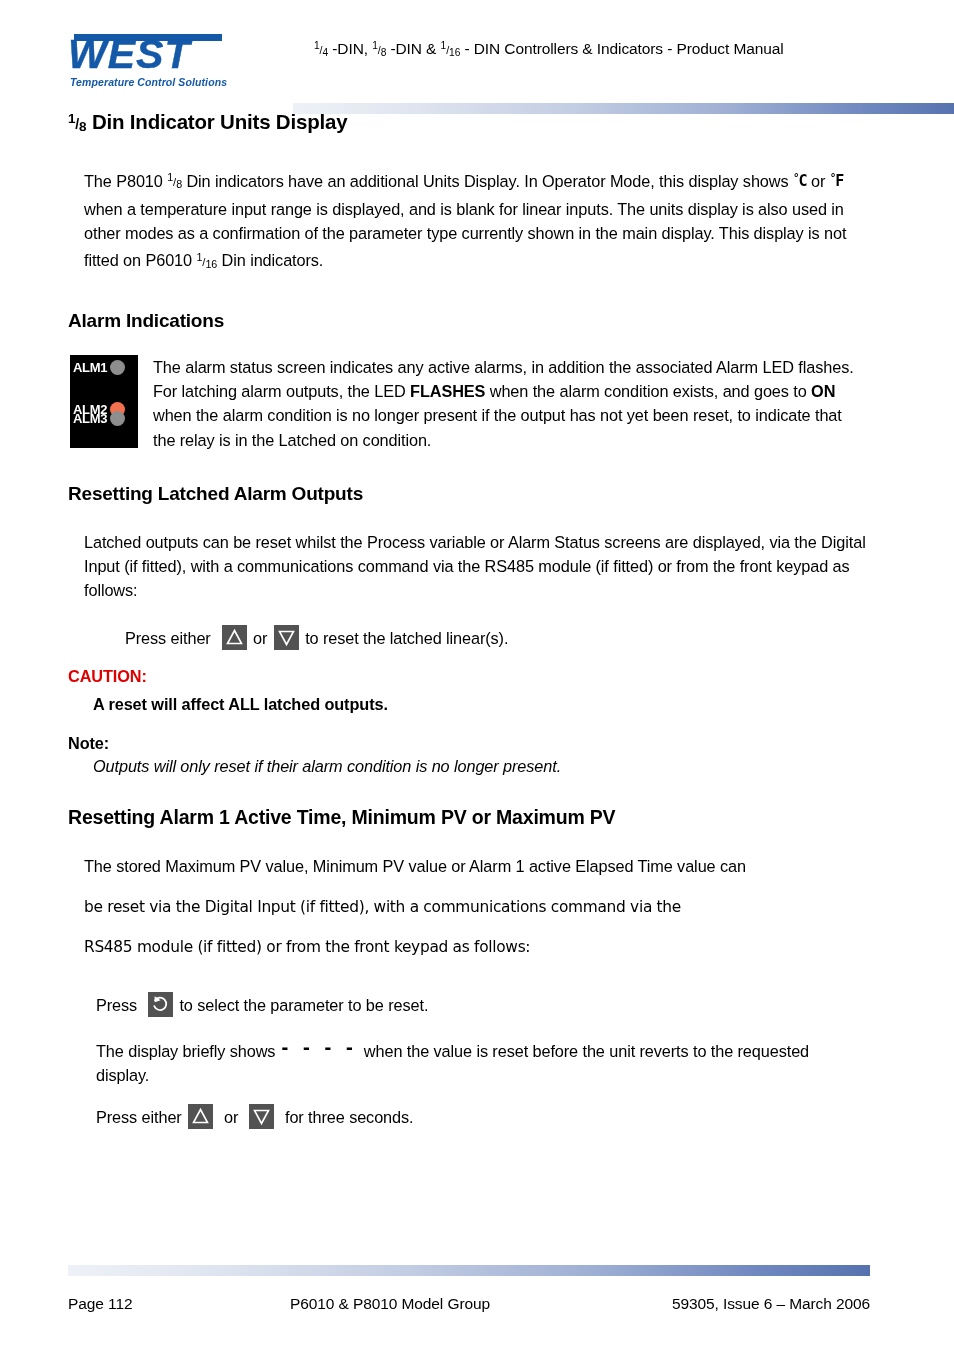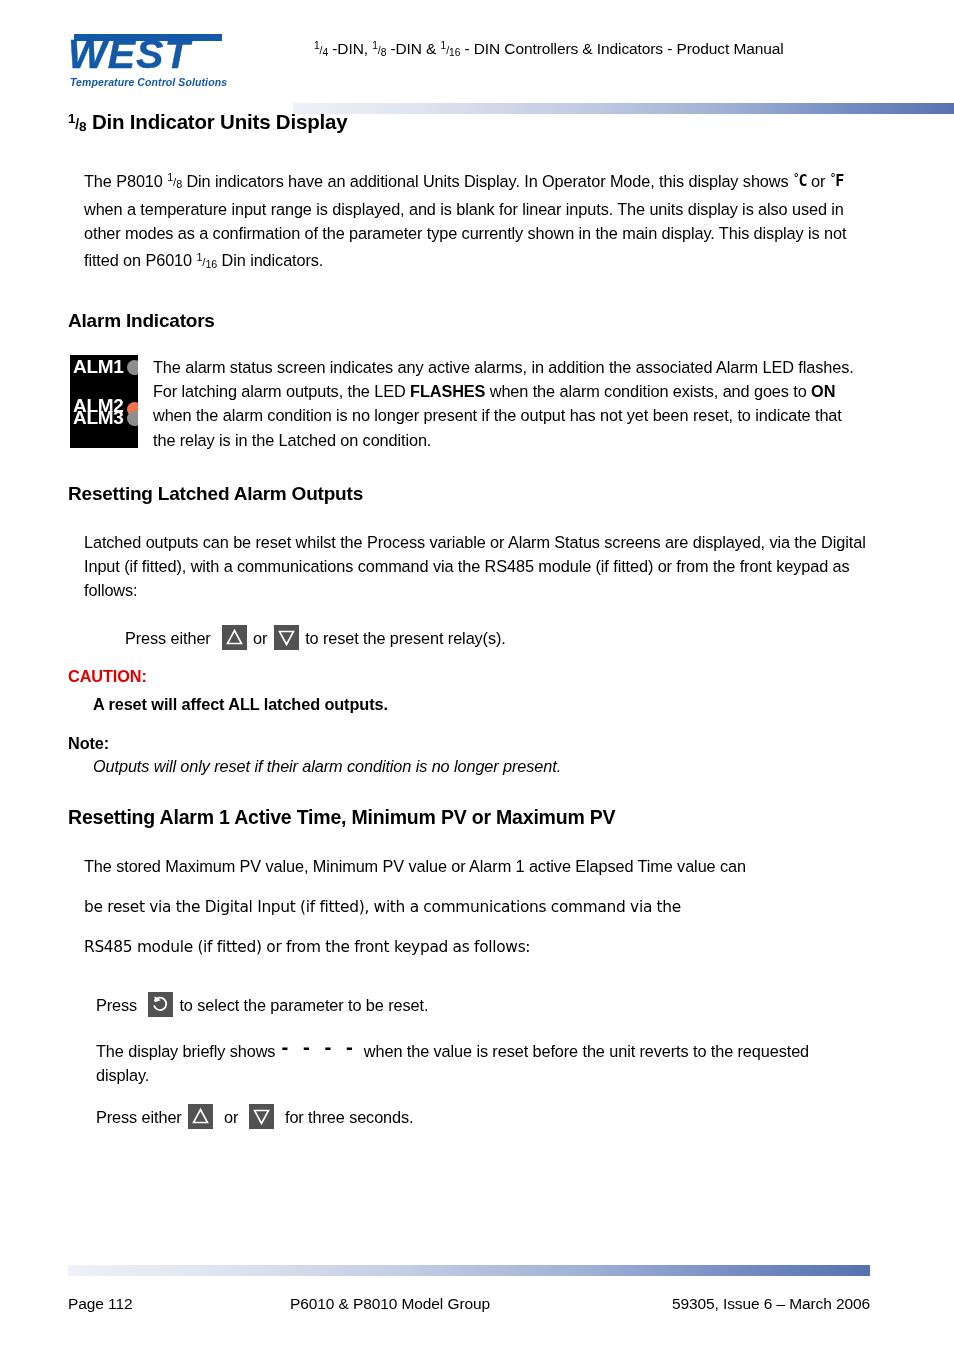--- a/index.html
+++ b/index.html
@@ -173,21 +173,21 @@
     left: 0;
     width: 68px;
     height: 31px;
     display: flex;
     align-items: center;
   }
   .led-line .lbl {
     color: #ffffff;
     font-family: "Liberation Sans", sans-serif;
     font-weight: bold;
-    font-size: 19px;
+    font-size: 13px;
     letter-spacing: -0.3px;
     margin-left: 3px;
     white-space: nowrap;
   }
   .led-dot {
     width: 15px;
     height: 15px;
     border-radius: 50%;
     margin-left: 3px;
     flex: none;
@@ -284,21 +284,21 @@
 
     <div class="header-rule"></div>
   </div>
 
   <div class="content">
 
     <h1 class="sec-title"><span class="frac"><span class="num">1</span><span class="sl">/</span><span class="den">8</span></span><span> Din Indicator Units Display</span></h1>
 
     <p class="body-text" style="margin-top:25px;"><span>The P8010 </span><span class="frac"><span class="num">1</span><span class="sl">/</span><span class="den">8</span></span><span> Din indicators have an additional Units Display. In Operator Mode, this display shows </span><span class="seg"><span class="deg">°</span>C</span><span> or </span><span class="seg"><span class="deg">°</span>F</span><span> when a temperature input range is displayed, and is blank for linear inputs. The units display is also used in other modes as a confirmation of the parameter type currently shown in the main display. This display is not fitted on P6010 </span><span class="frac"><span class="num">1</span><span class="sl">/</span><span class="den">16</span></span><span> Din indicators.</span></p>
 
-    <h2 class="sec-title" style="margin-top:31px;">Alarm Indicators</h2>
+    <h2 class="sec-title" style="margin-top:31px;">Alarm Indications</h2>
 
     <div class="alarm-row" style="margin-top:22px; min-height:100px;">
 
       <div class="led-panel">
         <div class="led-line led-l1">
           <span class="lbl">ALM1</span>
           <span class="led-dot grey"></span>
         </div>
         <div class="led-line led-l2">
           <span class="lbl">ALM2</span>
@@ -317,21 +317,21 @@
     </div>
 
     <h2 class="sec-title" style="margin-top:26px;">Resetting Latched Alarm Outputs</h2>
 
     <p class="body-text" style="margin-top:24px; width:800px;">Latched outputs can be reset whilst the Process variable or Alarm Status screens are displayed, via the Digital Input (if fitted), with a communications command via the RS485 module (if fitted) or from the front keypad as follows:</p>
 
     <p class="body-text indent1" style="margin-top:22px;"><span>Press either</span>&nbsp;&nbsp;<span class="keybtn"><svg width="25" height="25" viewBox="0 0 25 25" aria-hidden="true">
             <polygon points="12.5,5.5 19.5,18.5 5.5,18.5" fill="none" stroke="#ffffff" stroke-width="1.6"></polygon>
           </svg></span>&nbsp;<span>or</span>&nbsp;<span class="keybtn"><svg width="25" height="25" viewBox="0 0 25 25" aria-hidden="true">
             <polygon points="12.5,19.5 19.5,6.5 5.5,6.5" fill="none" stroke="#ffffff" stroke-width="1.6"></polygon>
-          </svg></span>&nbsp;<span>to reset the present relay(s).</span></p>
+          </svg></span>&nbsp;<span>to reset the latched linear(s).</span></p>
 
     <div style="margin-top:17px;">
       <div class="caution-label">CAUTION:</div>
       <div class="caution-body indent3" style="margin-top:9px;">A reset will affect ALL latched outputs.</div>
     </div>
 
     <div style="margin-top:20px;">
       <div class="note-label">Note:</div>
       <div class="note-body indent3" style="margin-top:4px;">Outputs will only reset if their alarm condition is no longer present.</div>
     </div>

